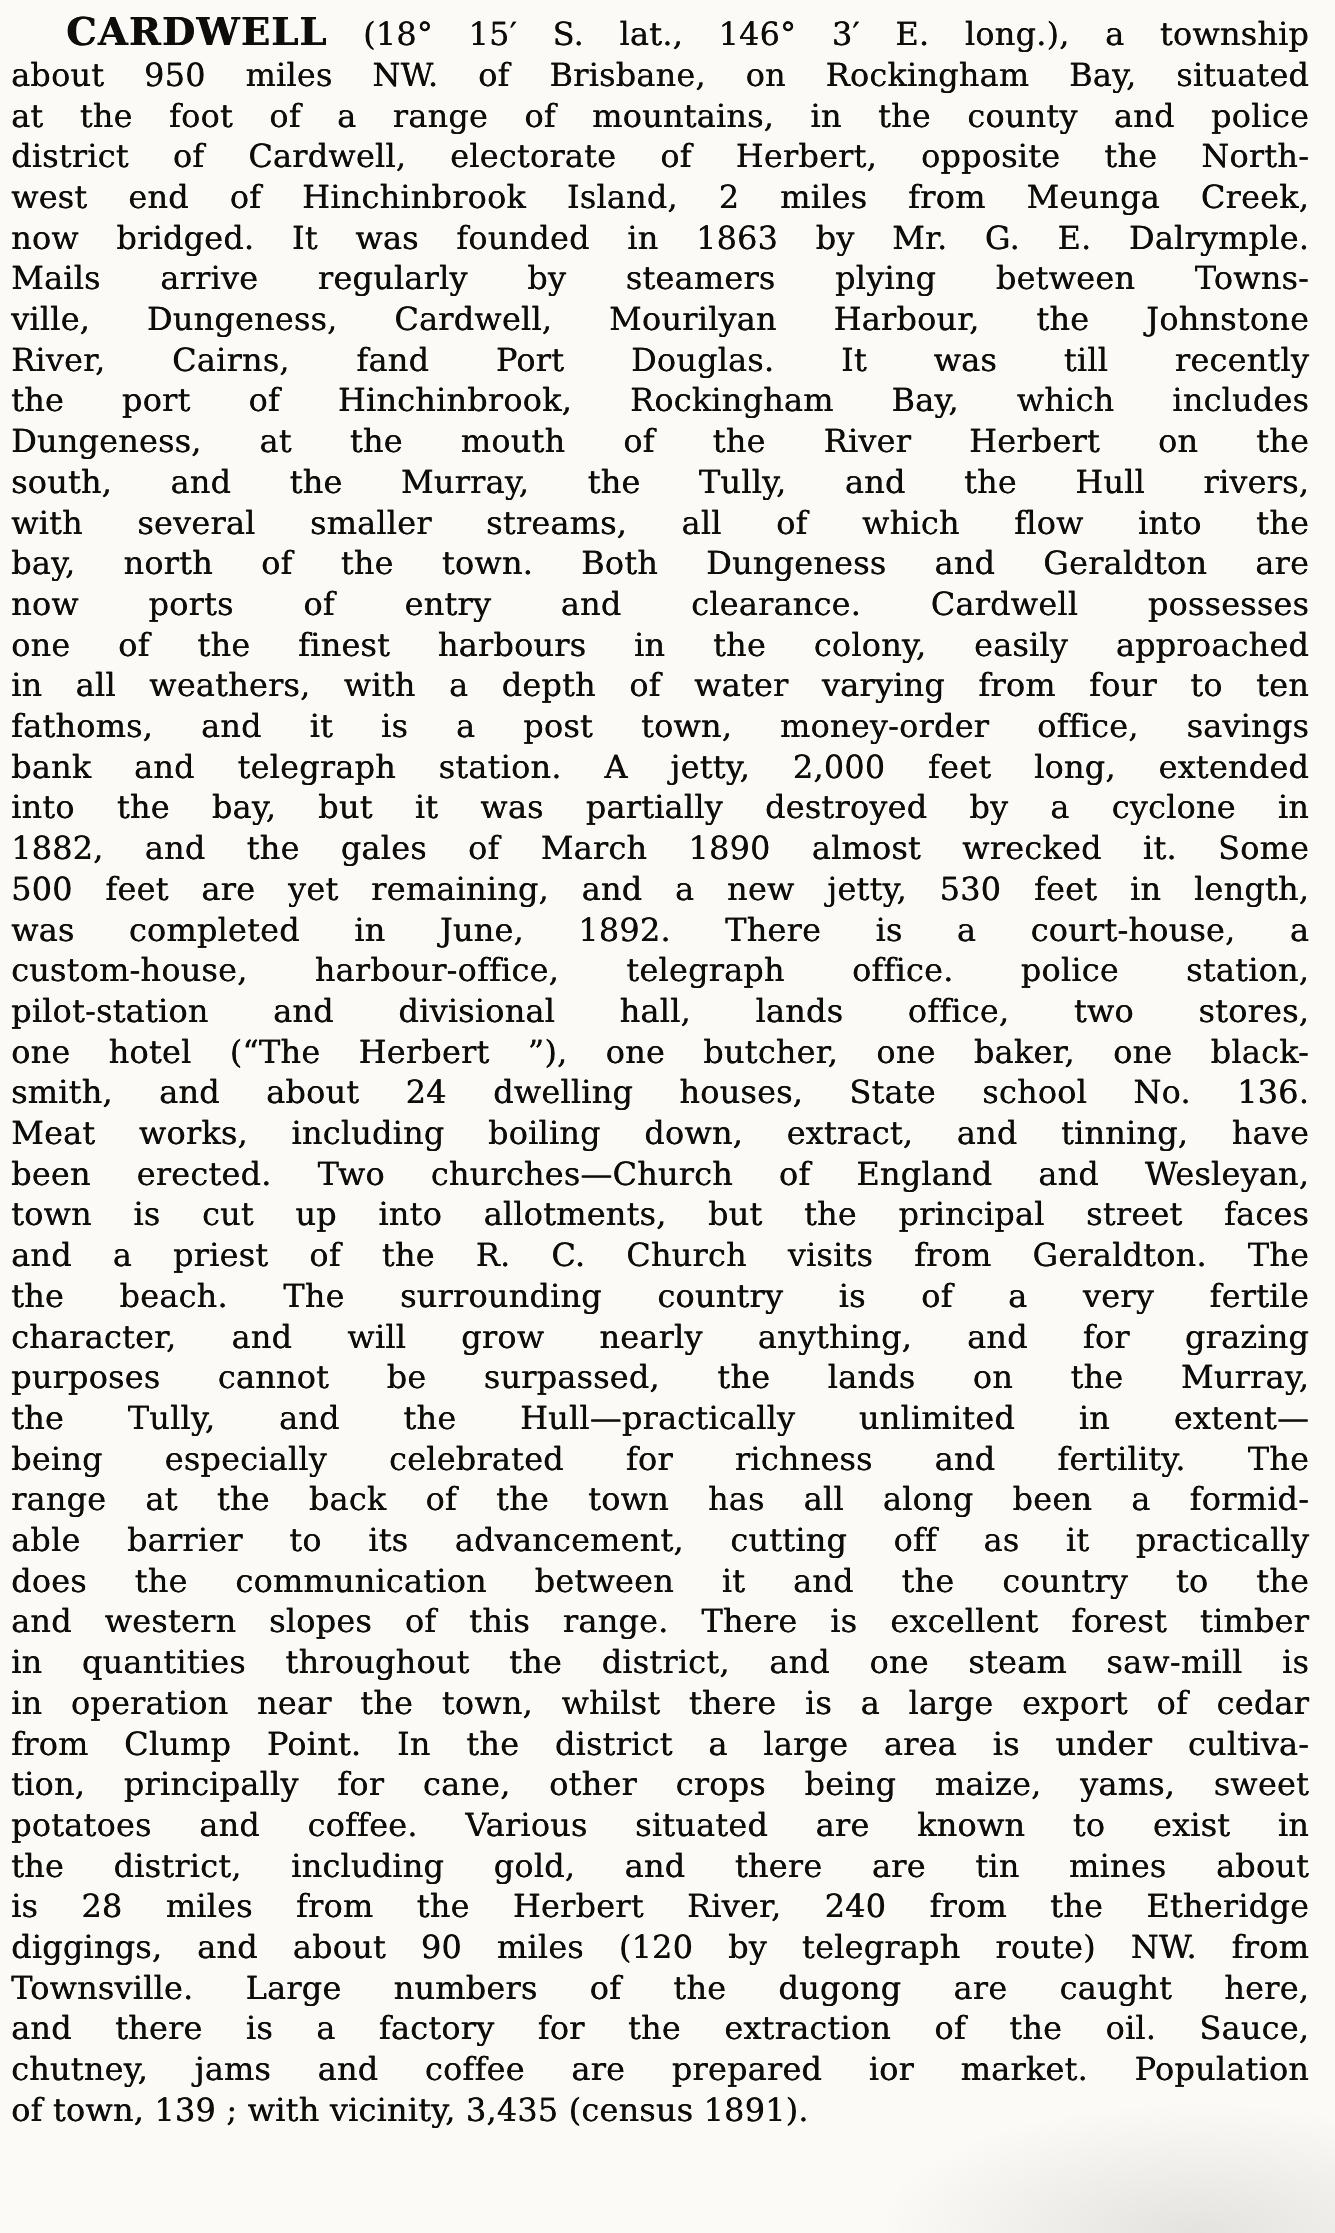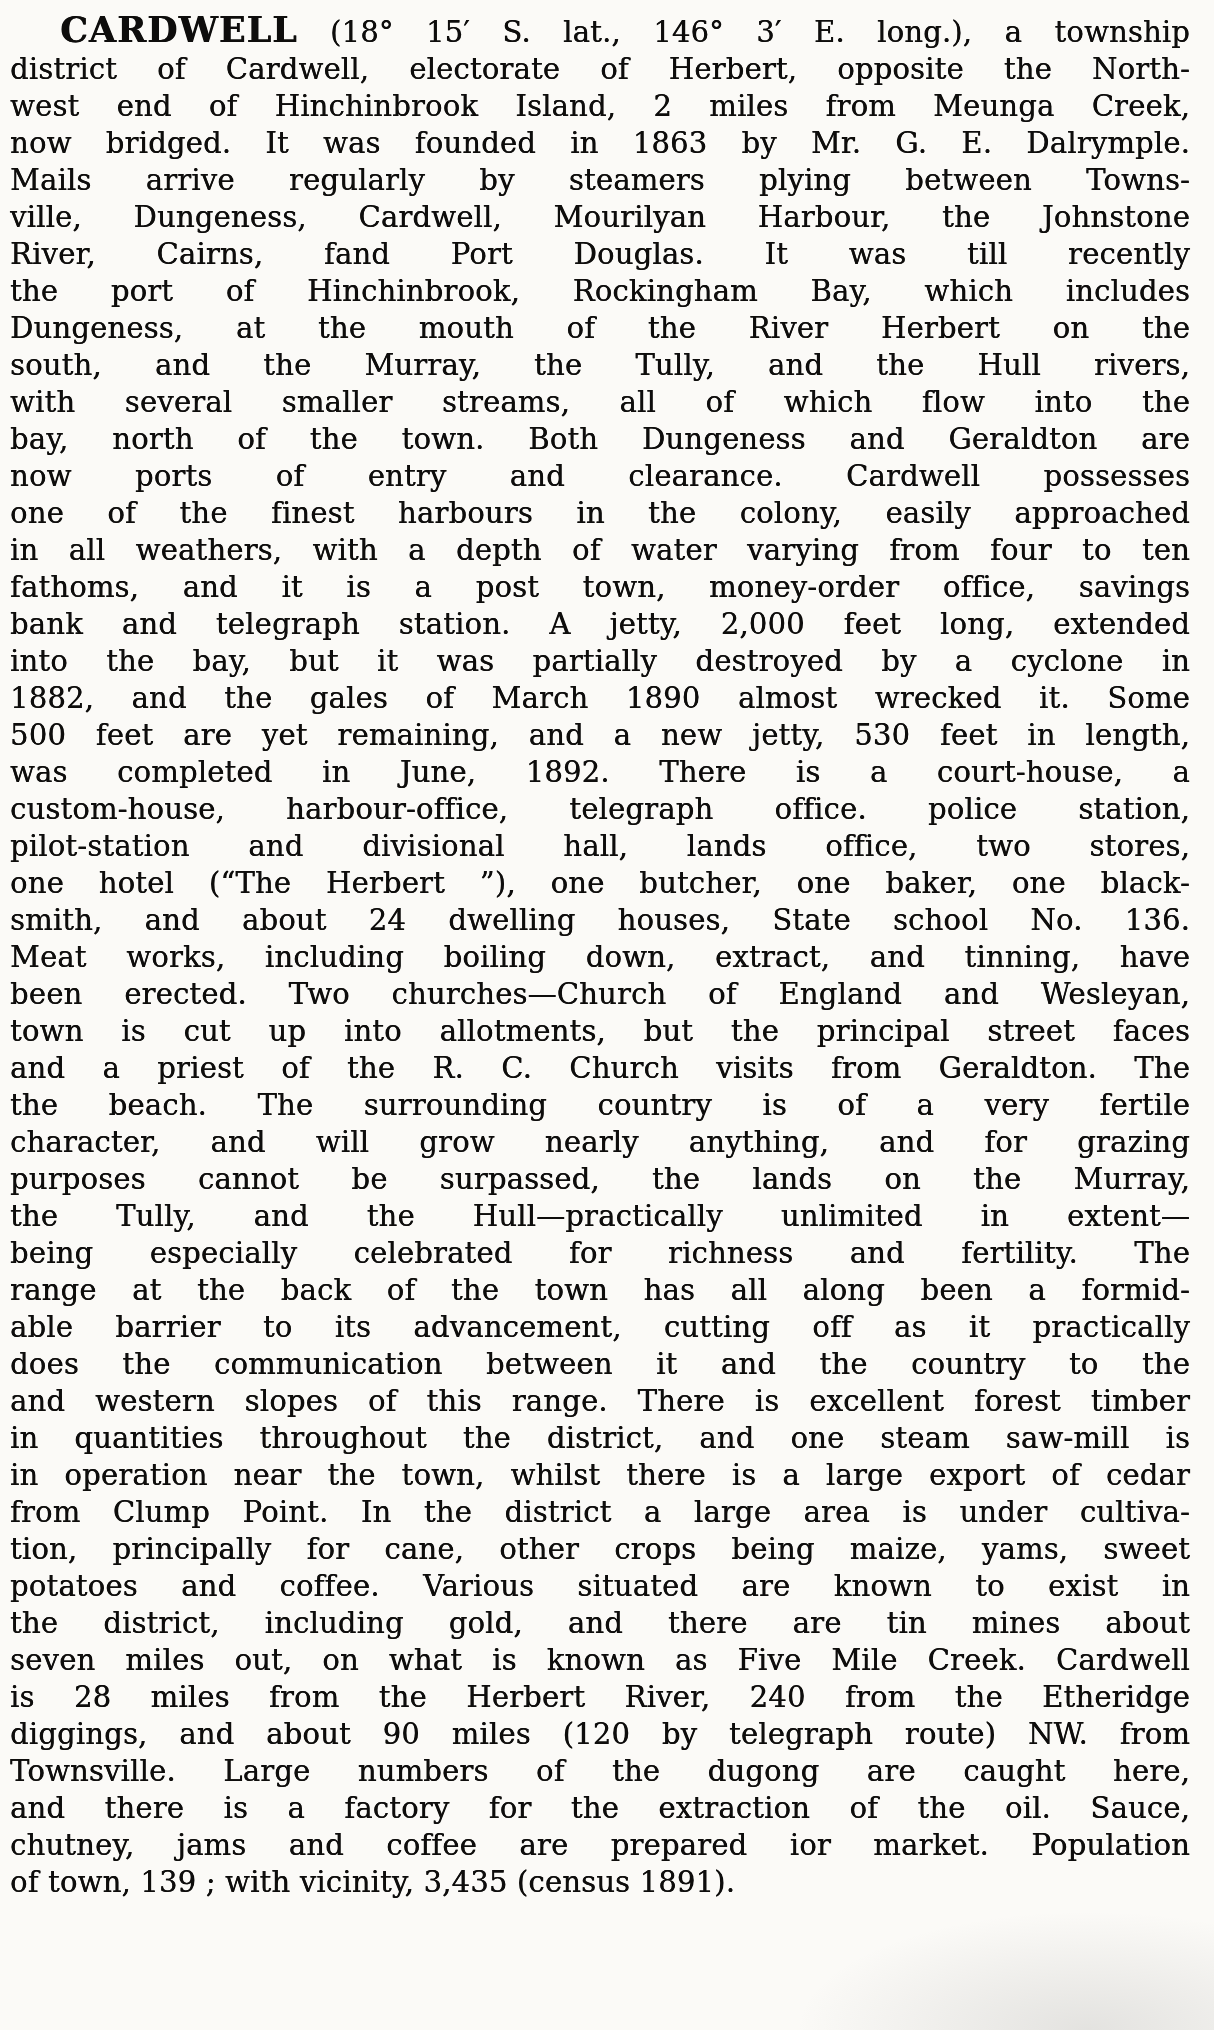--- a/index.html
+++ b/index.html
@@ -48,20 +48,22 @@
   }
 </style>
 </head>
 <body>
 
 <div class="page">
   <div class="line first-line">
     <span class="heading">CARDWELL</span><span> (18° 15′ S. lat., 146° 3′ E. long.), a township</span>
   </div>
   <div id="lines-container">
+      <div class="line">about 950 miles NW. of Brisbane, on Rockingham Bay, situated</div>
+      <div class="line">at the foot of a range of mountains, in the county and police</div>
       <div class="line">district of Cardwell, electorate of Herbert, opposite the North-</div>
       <div class="line">west end of Hinchinbrook Island, 2 miles from Meunga Creek,</div>
       <div class="line">now bridged. It was founded in 1863 by Mr. G. E. Dalrymple.</div>
       <div class="line">Mails arrive regularly by steamers plying between Towns-</div>
       <div class="line">ville, Dungeness, Cardwell, Mourilyan Harbour, the Johnstone</div>
       <div class="line">River, Cairns, fand Port Douglas. It was till recently</div>
       <div class="line">the port of Hinchinbrook, Rockingham Bay, which includes</div>
       <div class="line">Dungeness, at the mouth of the River Herbert on the</div>
       <div class="line">south, and the Murray, the Tully, and the Hull rivers,</div>
       <div class="line">with several smaller streams, all of which flow into the</div>
@@ -91,21 +93,20 @@
       <div class="line">range at the back of the town has all along been a formid-</div>
       <div class="line">able barrier to its advancement, cutting off as it practically</div>
       <div class="line">does the communication between it and the country to the</div>
       <div class="line">and western slopes of this range. There is excellent forest timber</div>
       <div class="line">in quantities throughout the district, and one steam saw-mill is</div>
       <div class="line">in operation near the town, whilst there is a large export of cedar</div>
       <div class="line">from Clump Point. In the district a large area is under cultiva-</div>
       <div class="line">tion, principally for cane, other crops being maize, yams, sweet</div>
       <div class="line">potatoes and coffee. Various situated are known to exist in</div>
       <div class="line">the district, including gold, and there are tin mines about</div>
-      <div class="line">seven miles out, on what is known as Five Mile Creek. Cardwell</div>
       <div class="line">is 28 miles from the Herbert River, 240 from the Etheridge</div>
       <div class="line">diggings, and about 90 miles (120 by telegraph route) NW. from</div>
       <div class="line">Townsville. Large numbers of the dugong are caught here,</div>
       <div class="line">and there is a factory for the extraction of the oil. Sauce,</div>
       <div class="line">chutney, jams and coffee are prepared ior market. Population</div>
       <div class="line last-line">of town, 139 ; with vicinity, 3,435 (census 1891).</div>
     </div>
 </div>
 
 <div class="scan-shade"></div>

